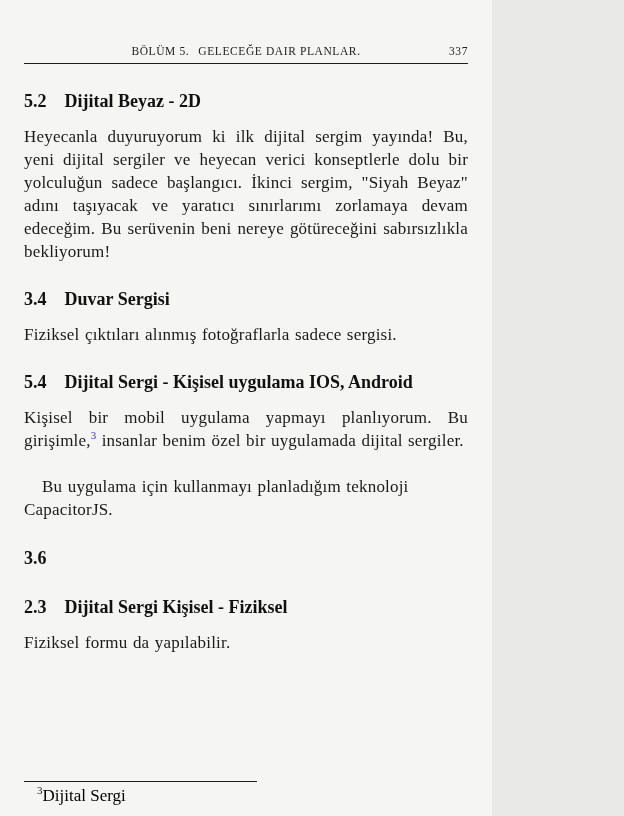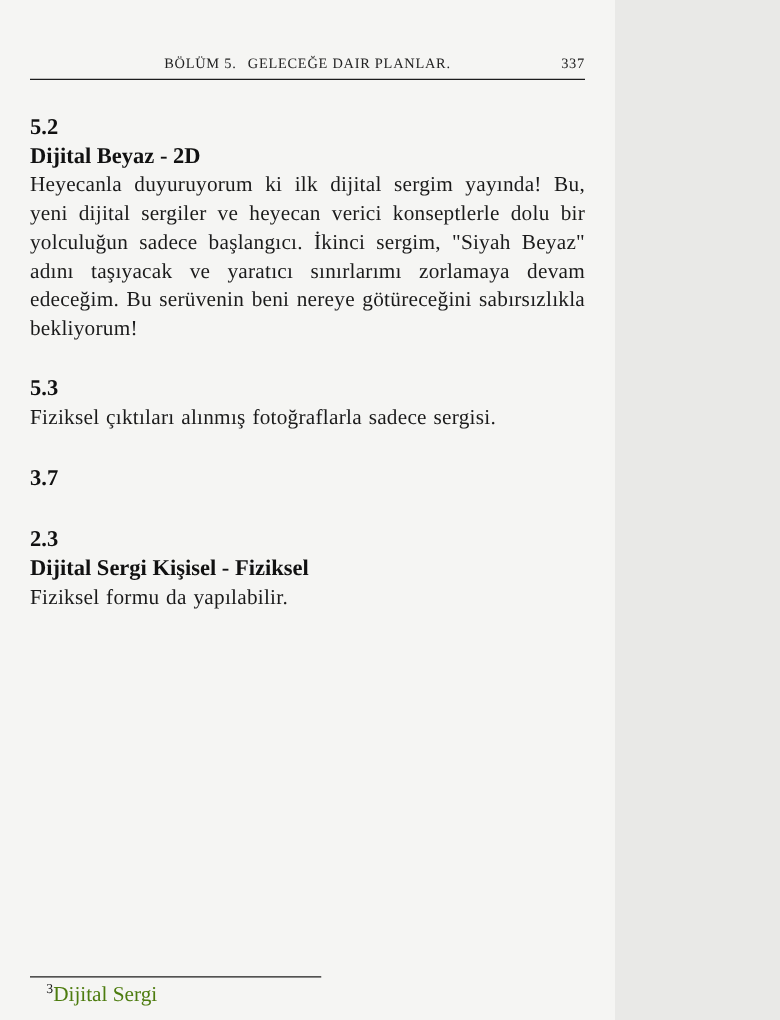--- a/index.html
+++ b/index.html
@@ -36,32 +36,32 @@
   }
   
   .sec-head {
     font-size: 18px;
     font-weight: bold;
     line-height: 23px;
     color: #111;
     display: flex;
   }
   .sec-num { margin-right: 18px; }
-  .mt-h1 { margin-top: 26px; flex-direction: column; }
+  .mt-h1 { margin-top: 26px; }
   .mt-h  { margin-top: 25px; }
   
   .body-par {
     font-size: 17px;
     line-height: 23px;
     letter-spacing: 0.2px;
     word-spacing: 1px;
     text-align: justify;
     color: #1a1a1a;
   }
-  .mt-p  { margin-top: 0; }
+  .mt-p  { margin-top: 12px; }
   .mt-p2 { margin-top: 23px; }
   .indent { text-indent: 18px; text-align: left; }
   .single { text-align: left; }
   
   .fn-ref {
     font-size: 11px;
     line-height: 0;
     vertical-align: super;
     letter-spacing: 0;
     text-decoration: none;
@@ -105,40 +105,47 @@
   <section>
     <h2 class="sec-head mt-h1">
       <span class="sec-num">5.2</span>
       <span class="sec-title">Dijital Beyaz - 2D</span>
     </h2>
     <p class="body-par mt-p">Heyecanla duyuruyorum ki ilk dijital sergim yayında! Bu, yeni dijital sergiler ve heyecan verici konseptlerle dolu bir yolculuğun sadece başlangıcı. İkinci sergim, "Siyah Beyaz" adını taşıyacak ve yaratıcı sınırlarımı zorlamaya devam edeceğim. Bu serüvenin beni nereye götüreceğini sabırsızlıkla bekliyorum!</p>
   </section>
 
   <section>
     <h2 class="sec-head mt-h">
-      <span class="sec-num">5.3</span>
+      <span class="sec-num">3.4</span>
+      <span class="sec-title">Duvar Sergisi</span>
     </h2>
     <p class="body-par single mt-p">Fiziksel çıktıları alınmış fotoğraflarla sadece sergisi.</p>
   </section>
 
   <section>
+    <h2 class="sec-head mt-h">
+      <span class="sec-num">5.4</span>
+      <span class="sec-title">Dijital Sergi - Kişisel uygulama IOS, Android</span>
+    </h2>
+    <p class="body-par mt-p"><span>Kişisel bir mobil uygulama yapmayı planlıyorum. Bu girişimle,</span><sup class="fn-ref" style="color: rgb(51, 51, 204);">3</sup><span> insanlar benim özel bir uygulamada dijital sergiler.</span></p>
+    <p class="body-par indent mt-p2">Bu uygulama için kullanmayı planladığım teknoloji CapacitorJS.</p>
   </section>
 
   <section>
     <h2 class="sec-head mt-h1">
-      <span class="sec-num">3.7</span>
+      <span class="sec-num">3.6</span>
     </h2>
   </section>
 
   <section>
     <h2 class="sec-head mt-h1">
       <span class="sec-num">2.3</span>
       <span class="sec-title">Dijital Sergi Kişisel - Fiziksel</span>
     </h2>
     <p class="body-par single mt-p">Fiziksel formu da yapılabilir.</p>
   </section>
 
   <div class="footnote">
     <div class="fn-rule"></div>
-    <div class="fn-line"><sup class="fn-marker">3</sup><a class="fn-link" style="color: #4d7c0f;">Dijital Sergi</a></div>
+    <div class="fn-line"><sup class="fn-marker">3</sup><a class="fn-link" style="color: #000000;">Dijital Sergi</a></div>
   </div>
 
 </div>
 
 </body></html>

